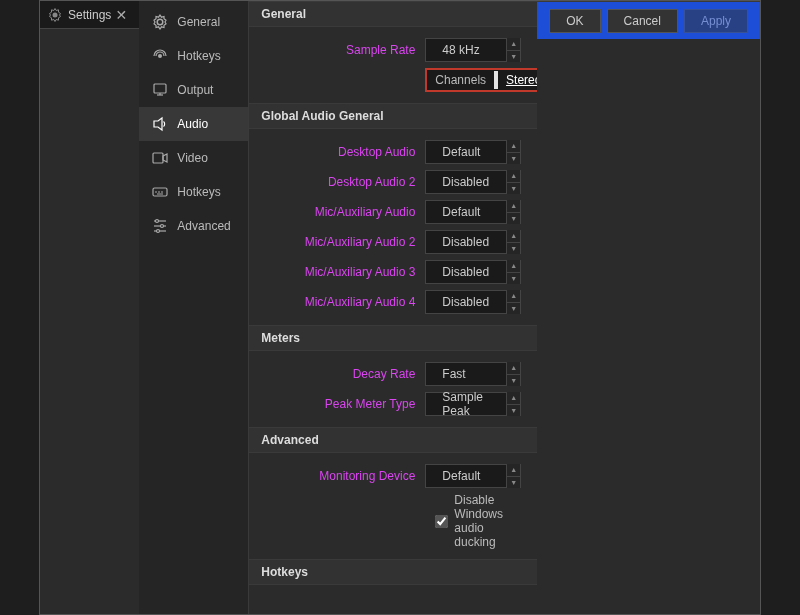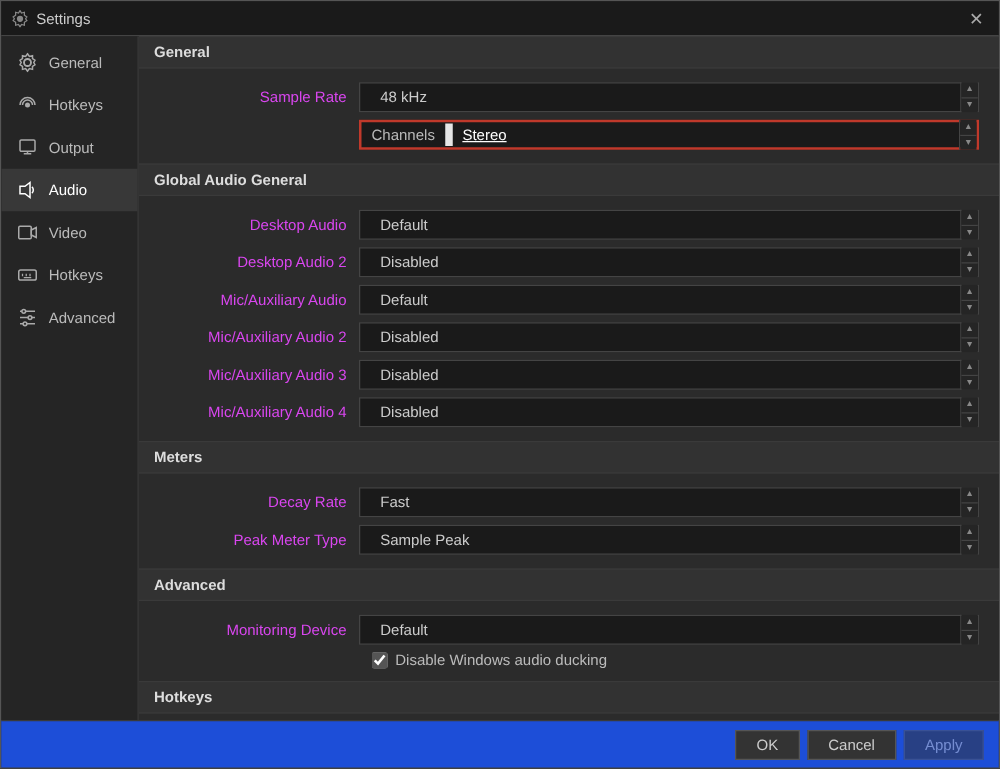--- a/index.html
+++ b/index.html
@@ -9,26 +9,26 @@
       background: #1e1e1e;
       color: #cccccc;
       display: flex;
       justify-content: center;
       align-items: center;
       width: 800px;
       height: 615px;
       overflow: hidden;
     }
     .window {
-      width: 800px;
+      width: 722px;
       height: 615px;
       background: #2b2b2b;
       border: 1px solid #555;
       display: flex;
-      flex-direction: column;
+      flex-direction: row;
     }
     .titlebar {
       background: #1a1a1a;
       height: 28px;
       display: flex;
       align-items: center;
       justify-content: space-between;
       padding: 0 8px;
       border-bottom: 1px solid #444;
       flex-shrink: 0;
@@ -304,21 +304,21 @@
             <div class="spinbox-arrows">
               <div class="spinbox-arrow">▲</div>
               <div class="spinbox-arrow">▼</div>
             </div>
           </div>
         </div>
 
         <div class="form-row">
           <span class="form-label"></span>
           <div style="flex:1; border: 2px solid #c0392b; display:flex; align-items:center; height:24px; background:#1a1a1a;">
-            <span style="padding: 2px 8px; color:#bbb; font-size:12px; border-right:6px solid #e5e5e5;">Channels</span>
+            <span style="padding: 2px 8px; color:#bbb; font-size:12px; border-right:4px solid #e5e5e5;">Channels</span>
             <span style="padding: 2px 8px; color:#fff; font-size:12px; flex:1;text-decoration:underline;">Stereo</span>
             <div class="spinbox-arrows">
               <div class="spinbox-arrow">▲</div>
               <div class="spinbox-arrow">▼</div>
             </div>
           </div>
         </div>
       </div>
 
       <div class="section-header">Global Audio General</div>

